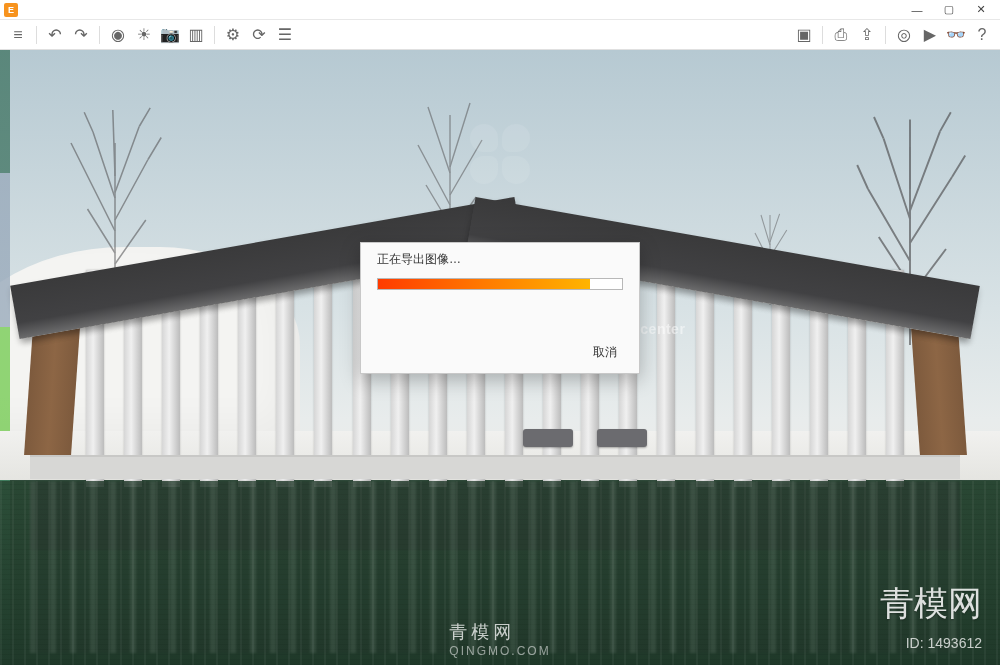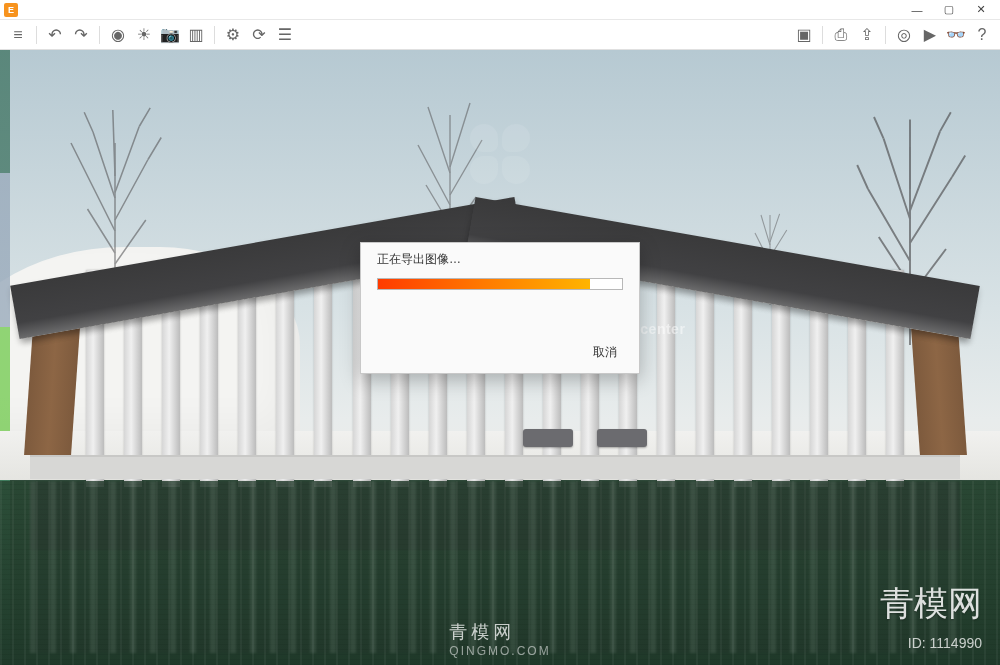--- a/index.html
+++ b/index.html
@@ -490,14 +490,14 @@
     <div class="dlg-actions">
       <button class="dlg-btn">取消</button>
     </div>
   </div>
 
   <div class="wm logo">
     <span>青模网</span>
     <div style="font-size:12px;letter-spacing:2px;opacity:.7">QINGMO.COM</div>
   </div>
   <div class="wm big">青模网</div>
-  <div class="wm id">ID: 1114990</div>
+  <div class="wm id">ID: 1493612</div>
 </div>
 
 </body></html>

